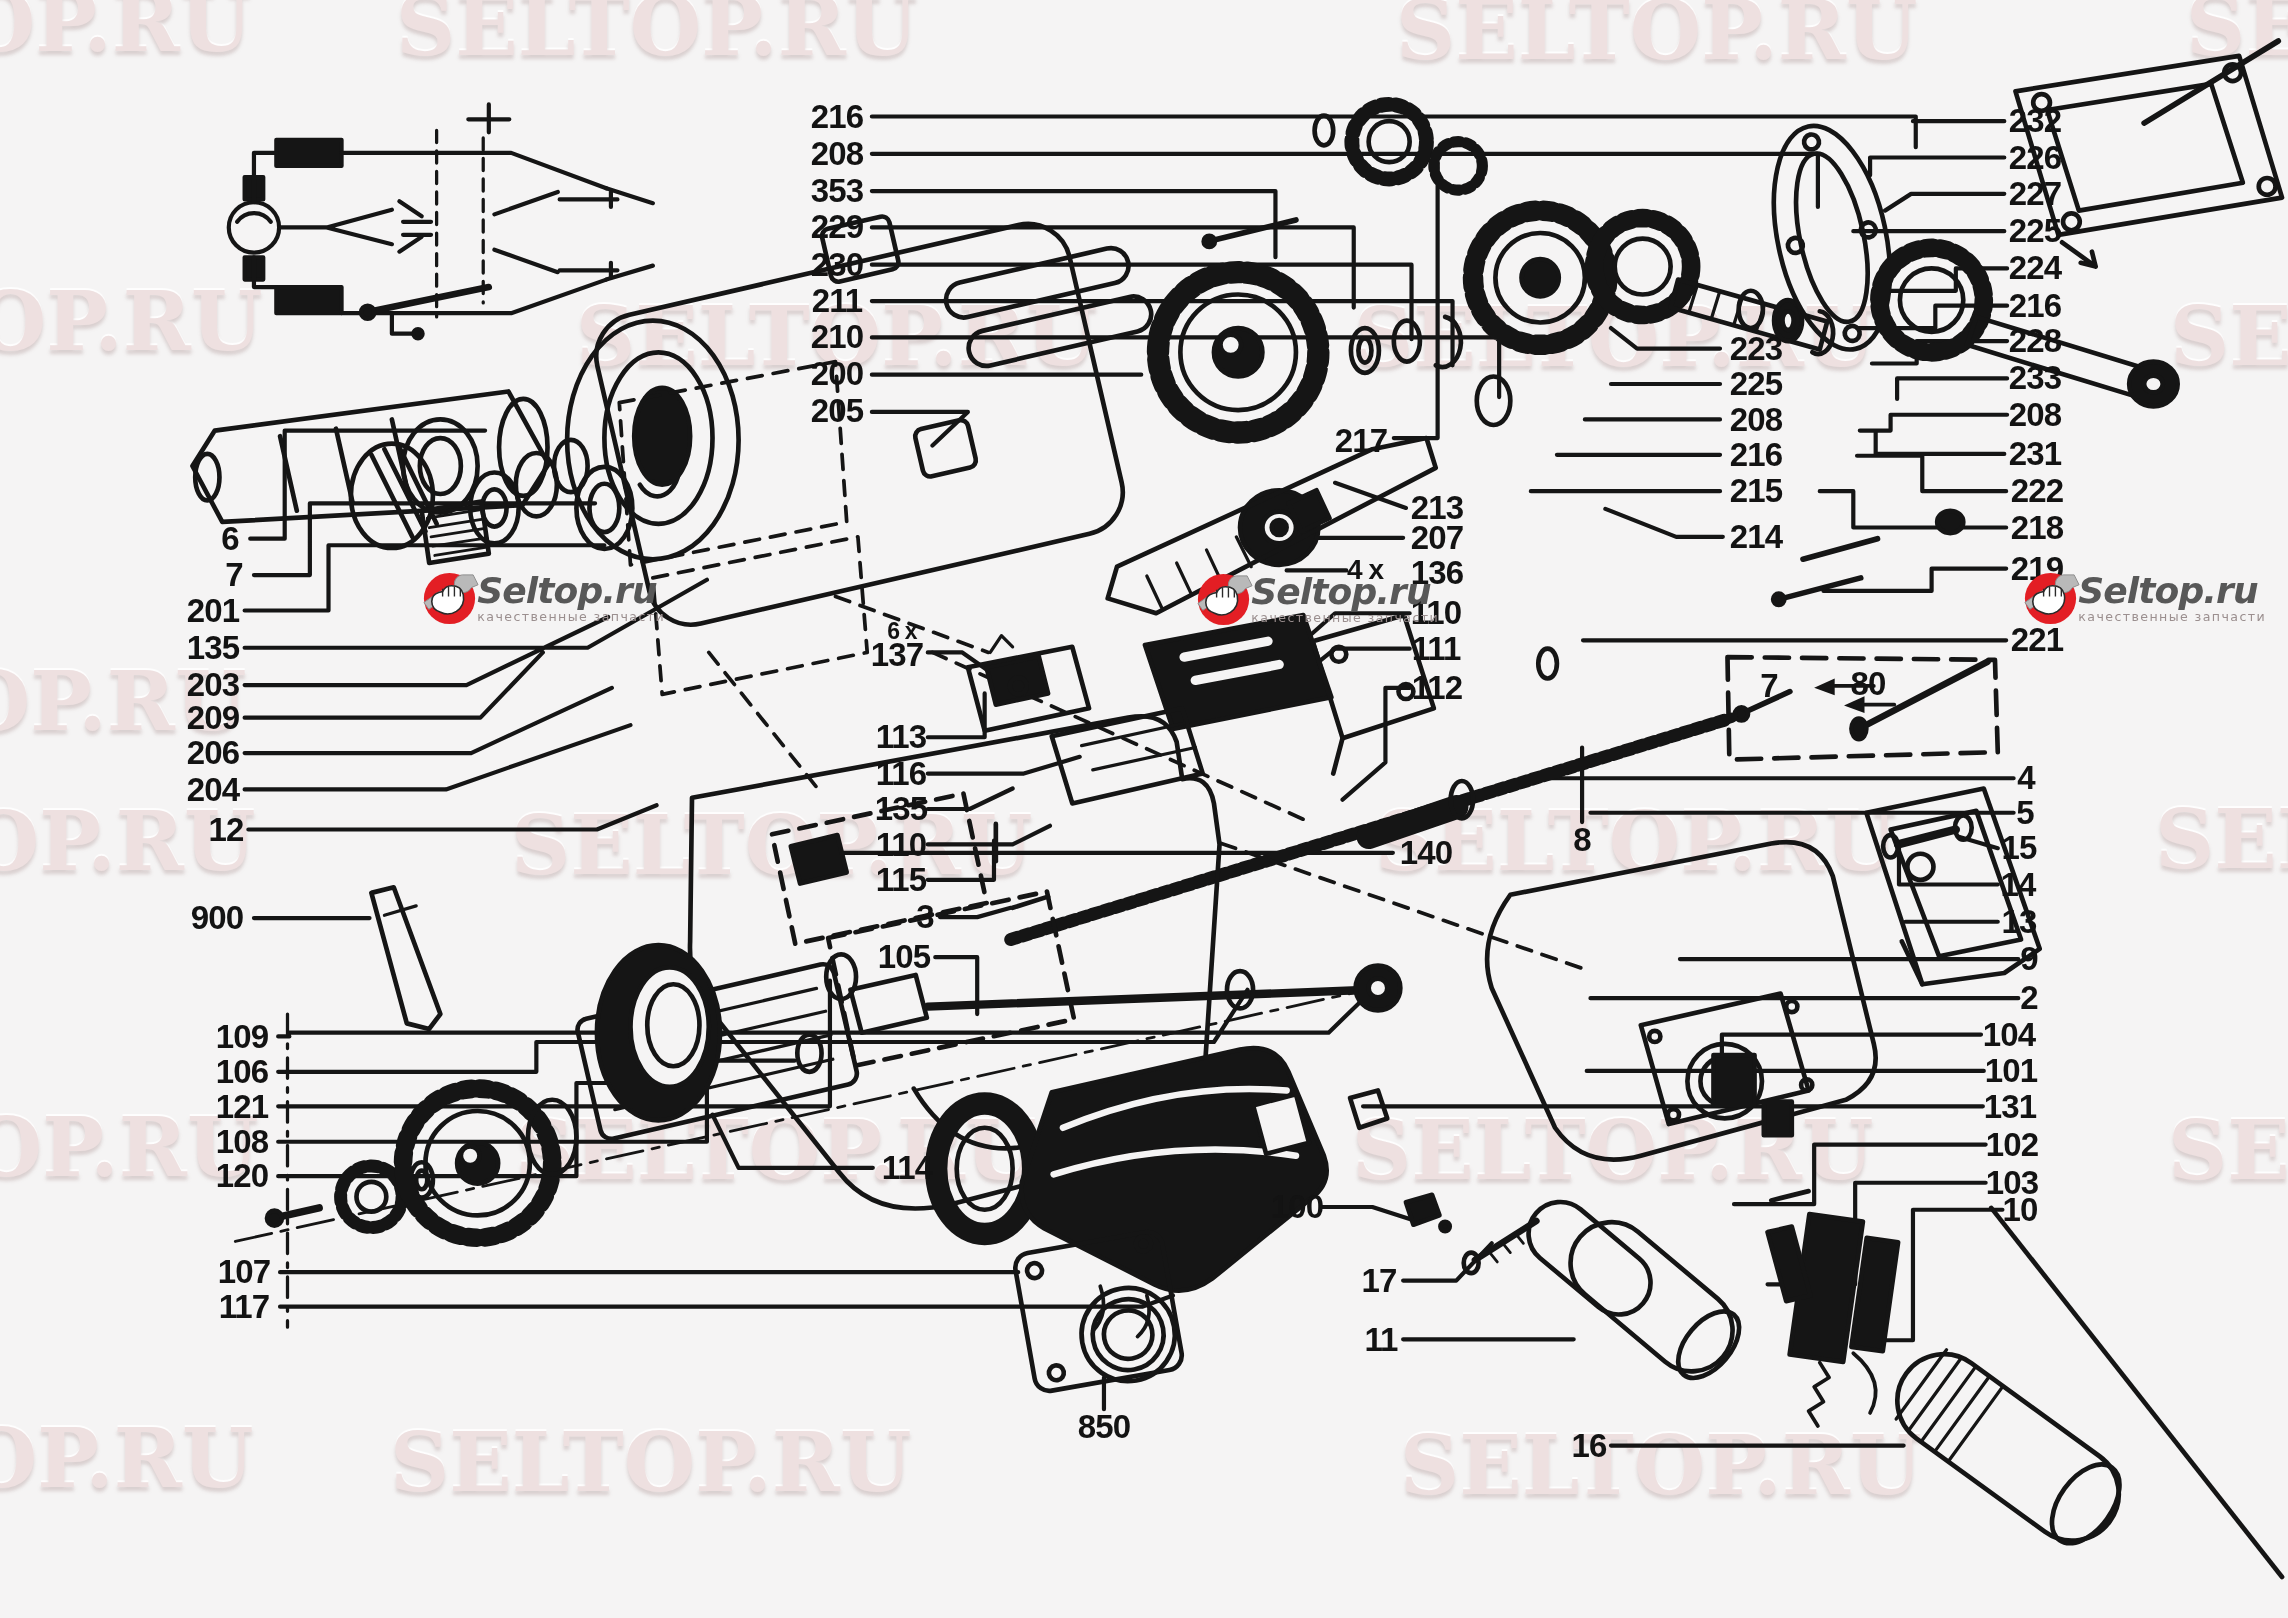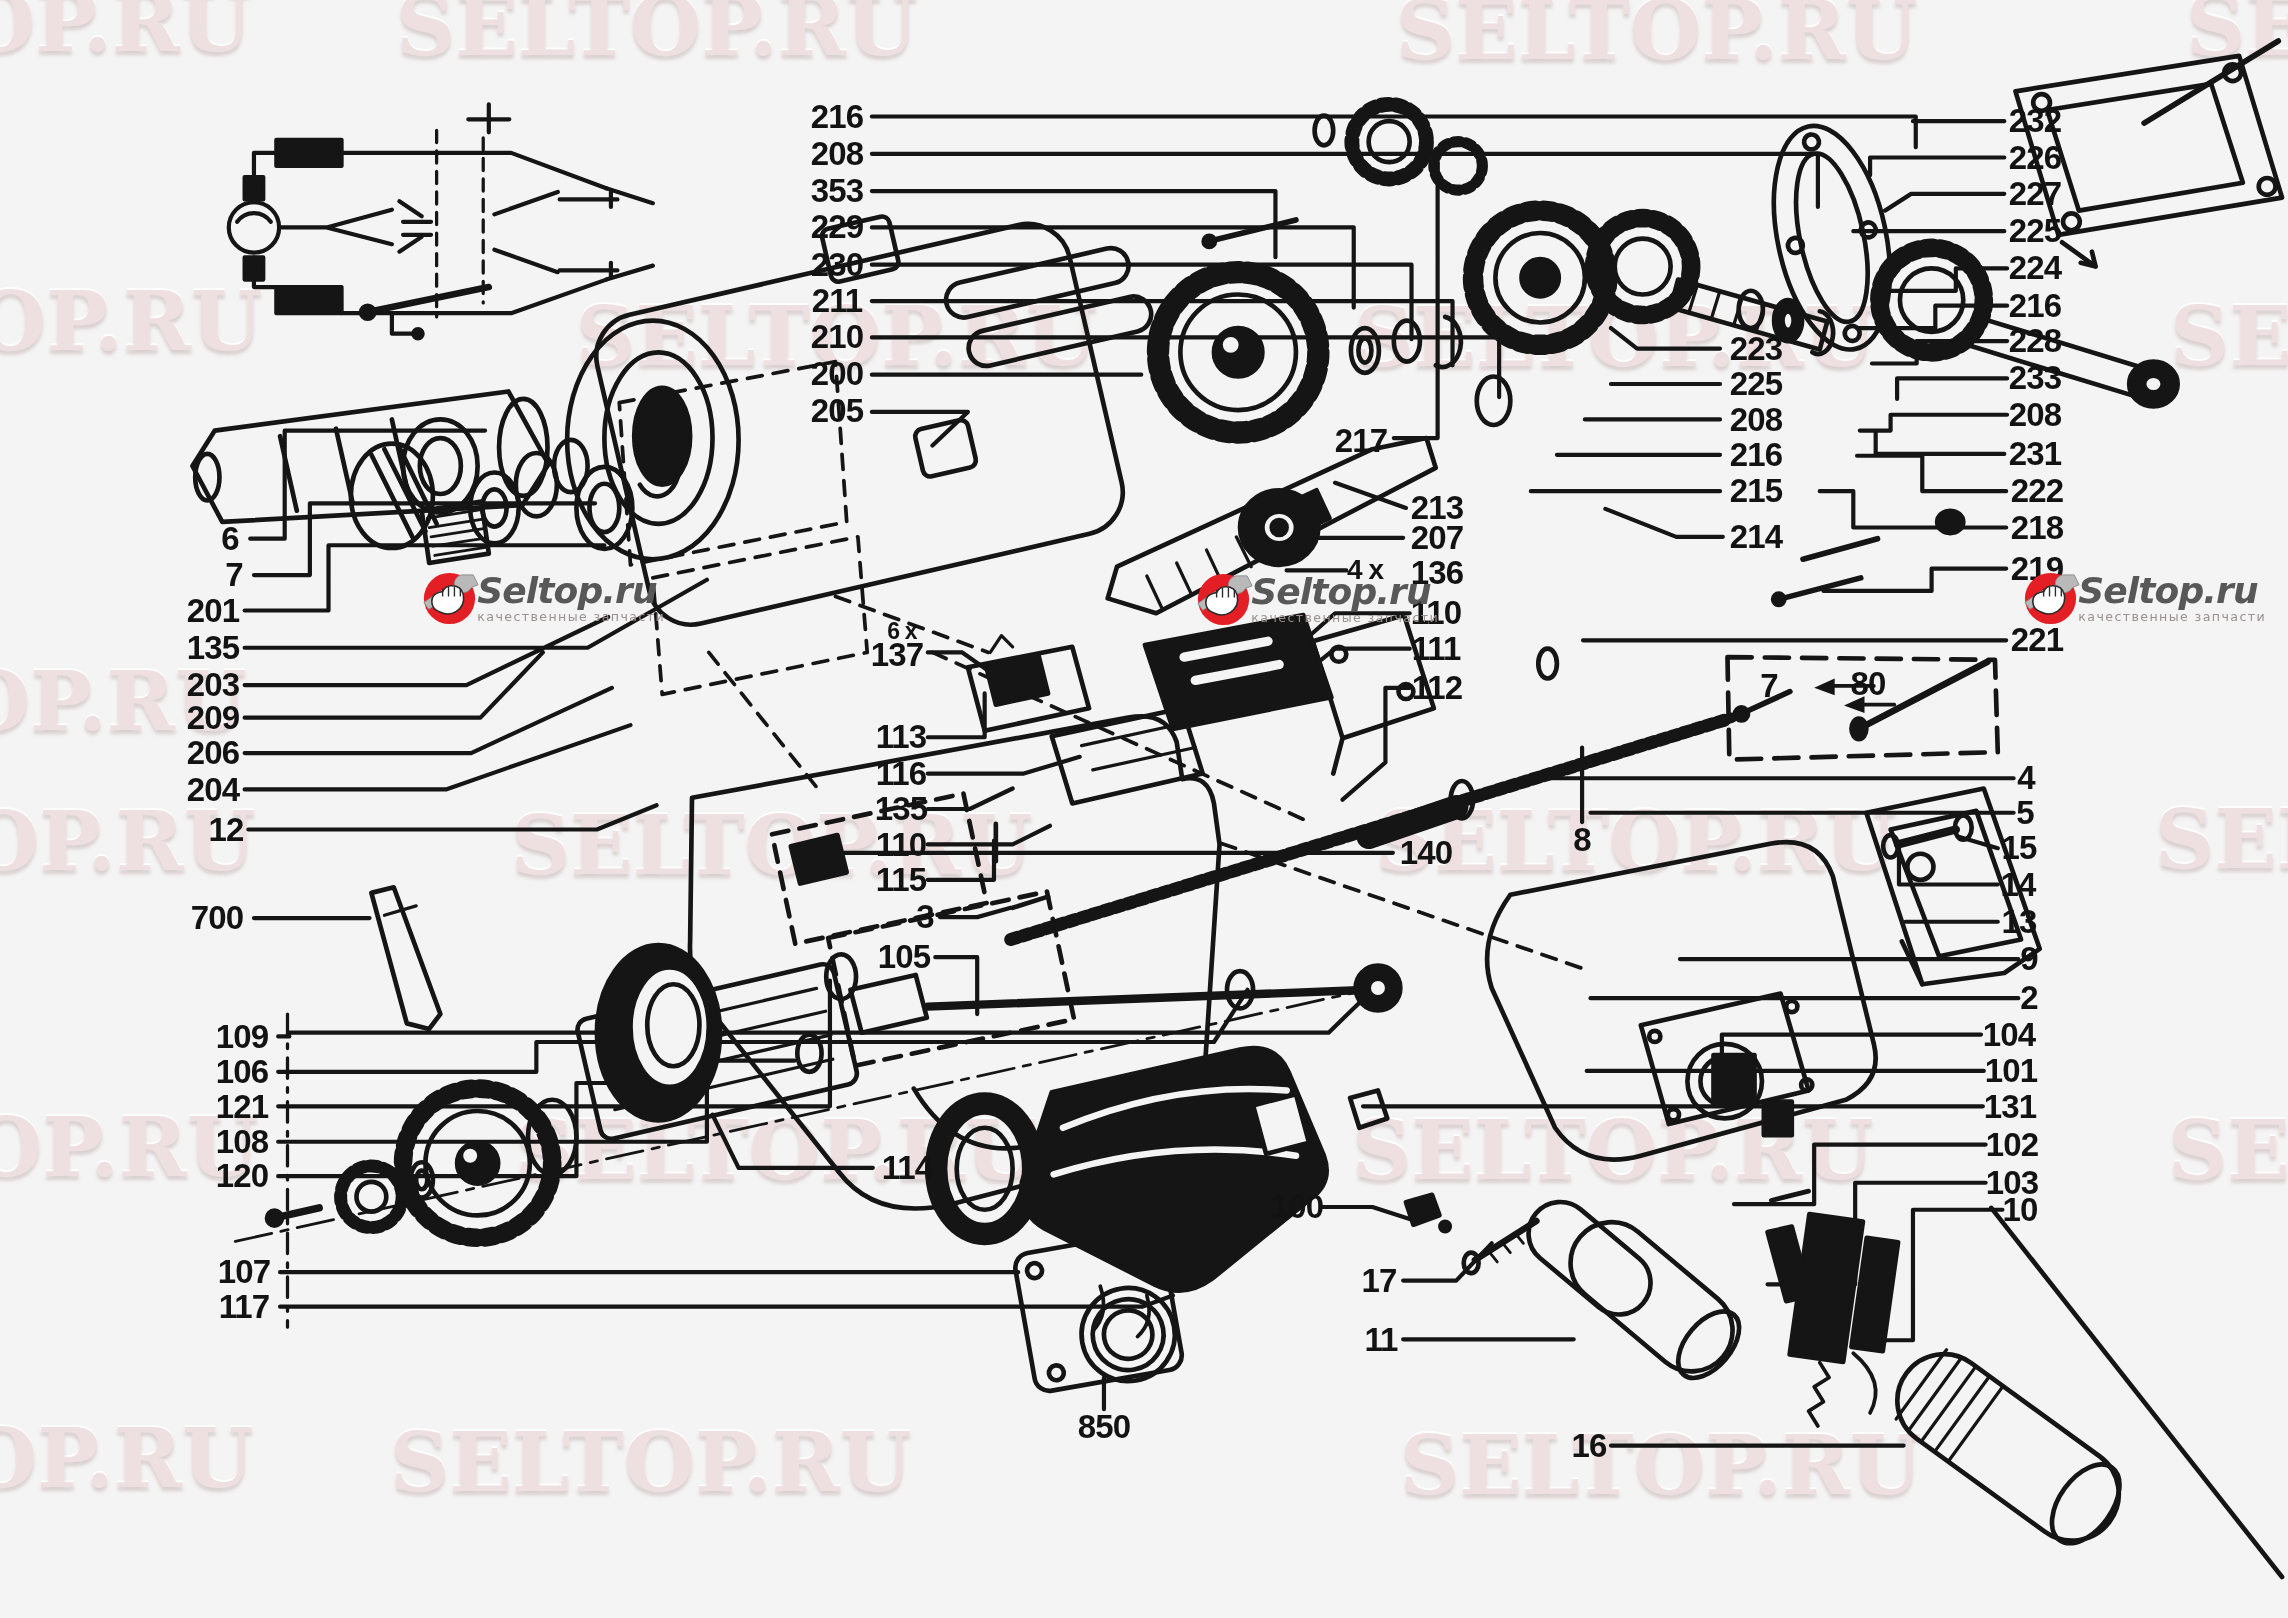--- a/index.html
+++ b/index.html
@@ -465,21 +465,21 @@
     <div class="plabel" style="left: 837px; top: 411px;">205</div>
     <div class="plabel" style="left: 230px; top: 539px;">6</div>
     <div class="plabel" style="left: 234px; top: 575px;">7</div>
     <div class="plabel" style="left: 213px; top: 611px;">201</div>
     <div class="plabel" style="left: 213px; top: 648px;">135</div>
     <div class="plabel" style="left: 213px; top: 685px;">203</div>
     <div class="plabel" style="left: 213px; top: 718px;">209</div>
     <div class="plabel" style="left: 213px; top: 753px;">206</div>
     <div class="plabel" style="left: 213px; top: 790px;">204</div>
     <div class="plabel" style="left: 226px; top: 830px;">12</div>
-    <div class="plabel" style="left: 217px; top: 918px;">700</div>
+    <div class="plabel" style="left: 217px; top: 918px;">900</div>
     <div class="plabel" style="left: 242px; top: 1037px;">109</div>
     <div class="plabel" style="left: 242px; top: 1072px;">106</div>
     <div class="plabel" style="left: 242px; top: 1107px;">121</div>
     <div class="plabel" style="left: 242px; top: 1142px;">108</div>
     <div class="plabel" style="left: 242px; top: 1176px;">120</div>
     <div class="plabel" style="left: 244px; top: 1272px;">107</div>
     <div class="plabel" style="left: 244px; top: 1307px;">117</div>
     <div class="plabel" style="left: 1361px; top: 441px;">217</div>
     <div class="plabel" style="left: 1437px; top: 508px;">213</div>
     <div class="plabel" style="left: 1437px; top: 538px;">207</div>

